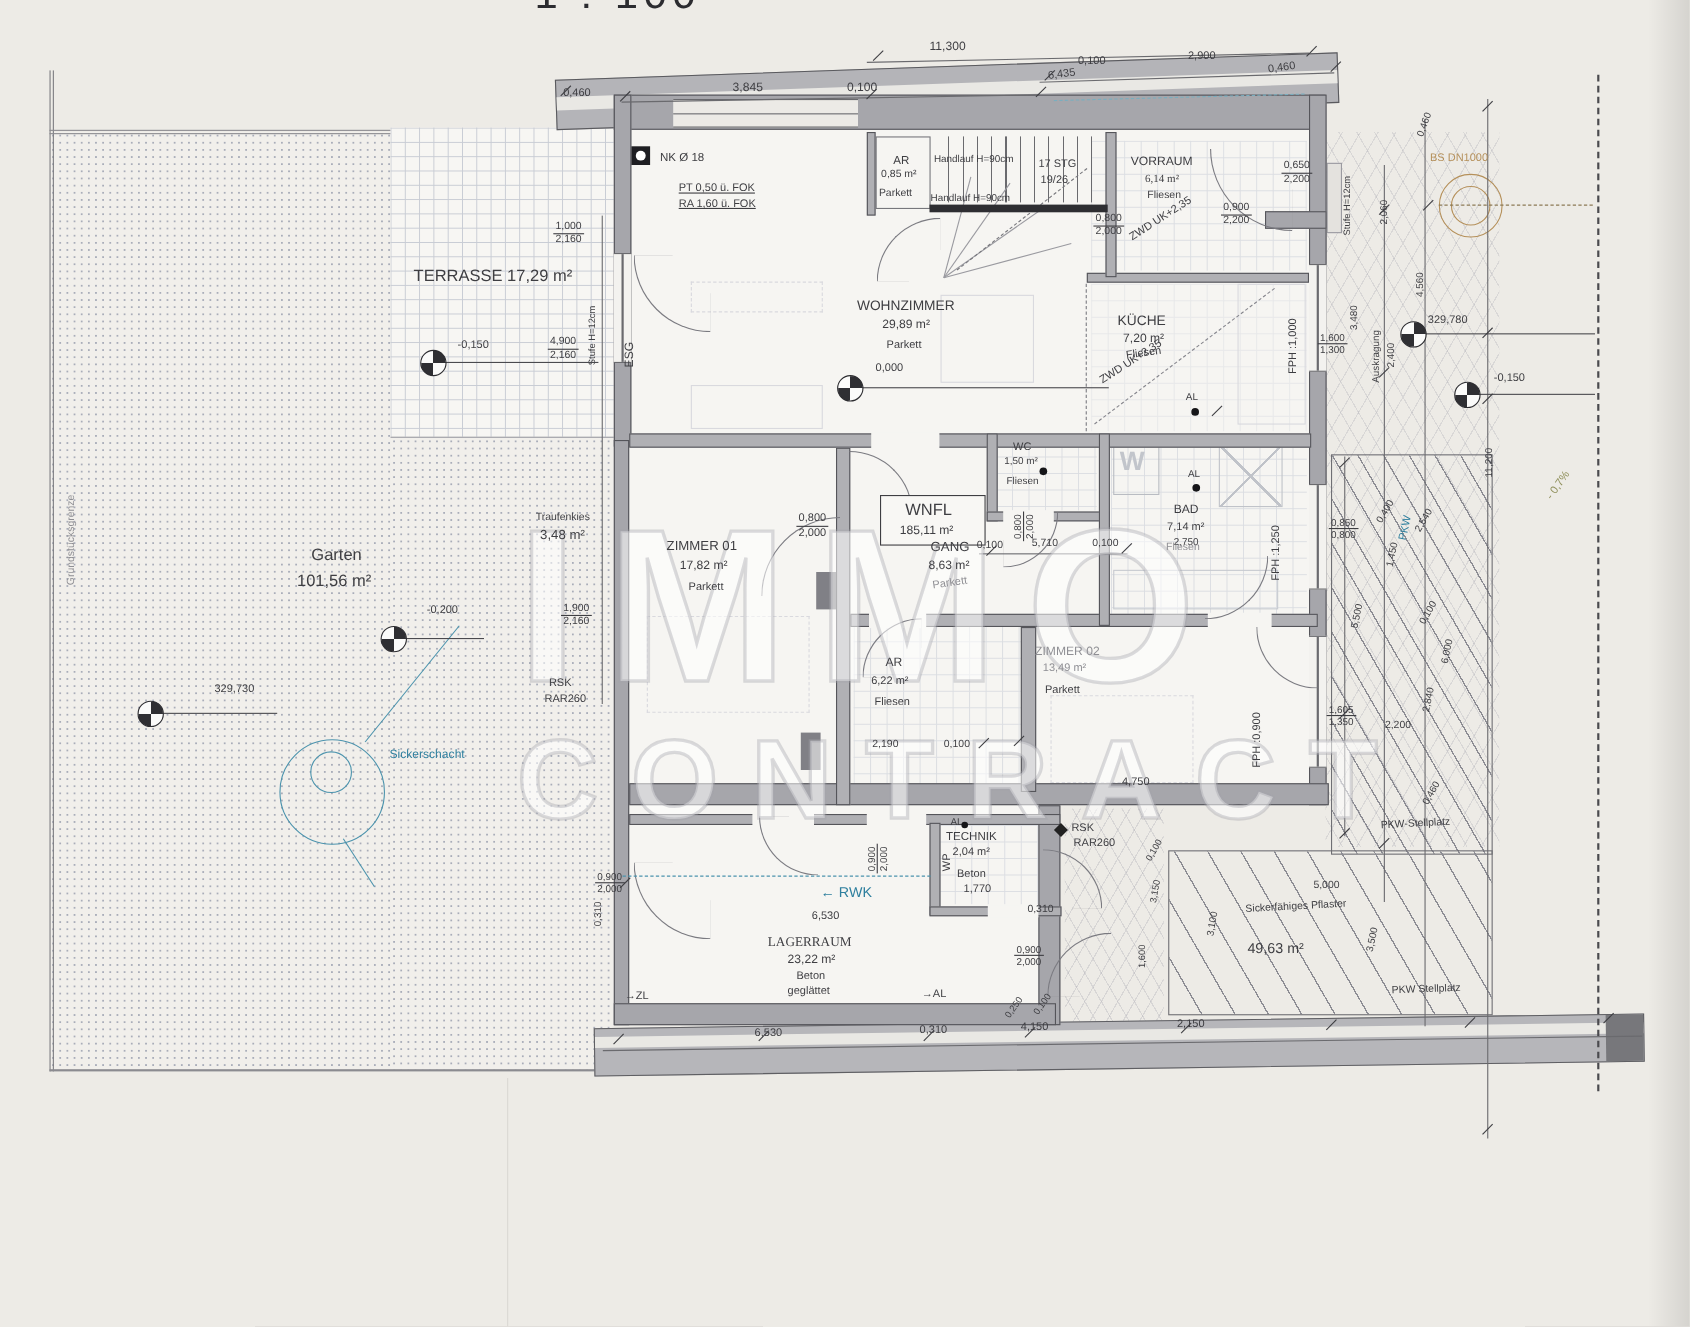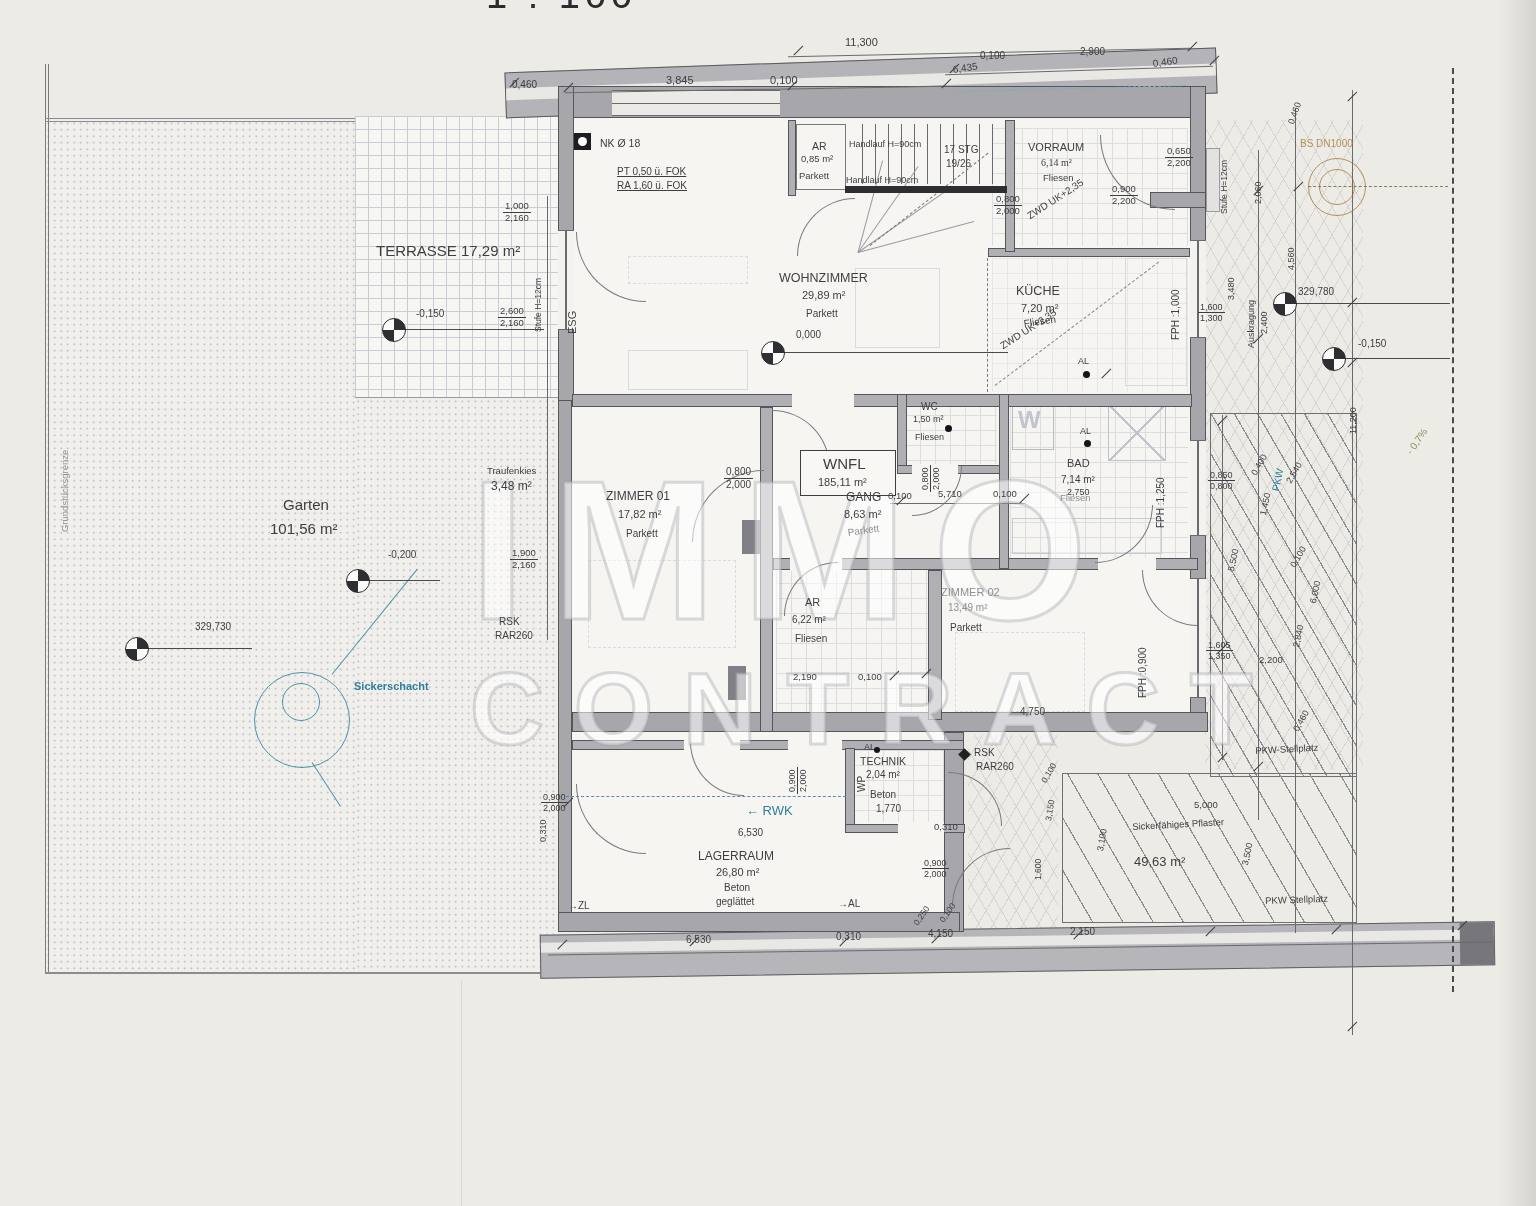--- a/index.html
+++ b/index.html
@@ -266,31 +266,31 @@
       <div class="ann" style="left: 998px; top: 342px; font-size: 10px; transform: rotate(-33deg);">ZWD UK+2,35</div>
       <div class="ann" style="left: 1078px; top: 356px; font-size: 9px;">AL</div>
       <div class="ann" style="left: 1170px; top: 340px; font-size: 10px; transform: rotate(-90deg);">FPH :1,000</div>
       <div class="ann" style="left: 566px; top: 334px; font-size: 11px; transform: rotate(-90deg);">ESG</div>
       <div class="ann" style="left: 376px; top: 242px; font-size: 15px;">TERRASSE 17,29 m²</div>
       <div class="ann" style="left: 503px; top: 201px; font-size: 9.5px;">
         <span class="ft">1,000</span>
         <span class="fb">2,160</span>
       </div>
       <div class="ann" style="left: 498px; top: 306px; font-size: 9.5px;">
-        <span class="ft">2,600</span>
+        <span class="ft">4,900</span>
         <span class="fb">2,160</span>
       </div>
       <div class="ann" style="left: 534px; top: 332px; font-size: 8.5px; transform: rotate(-90deg);">Stufe H=12cm</div>
       <div class="ann" style="left: 416px; top: 308px; font-size: 10px;">-0,150</div>
       <div class="ann gray2" style="left: 60px; top: 532px; font-size: 9.5px; transform: rotate(-90deg);">Grundstücksgrenze</div>
       <div class="ann" style="left: 283px; top: 496px; font-size: 15px;">Garten</div>
       <div class="ann" style="left: 270px; top: 520px; font-size: 15px;">101,56 m²</div>
       <div class="ann" style="left: 388px; top: 549px; font-size: 10px;">-0,200</div>
       <div class="ann" style="left: 160px; top: 621px; font-size: 10px; margin-left: 35px;">329,730</div>
-      <div class="ann teal" style="left: 354px; top: 680px; font-size: 11px; font-weight: bold;">Sickerschacht</div>
+      <div class="ann teal" style="left: 354px; top: 680px; font-size: 11px;">Sickerschacht</div>
       <div class="ann" style="left: 487px; top: 466px; font-size: 9.5px;">Traufenkies</div>
       <div class="ann" style="left: 491px; top: 480px; font-size: 12px;">3,48 m²</div>
       <div class="ann" style="left: 510px; top: 548px; font-size: 9.5px;">
         <span class="ft">1,900</span>
         <span class="fb">2,160</span>
       </div>
       <div class="ann" style="left: 499px; top: 616px; font-size: 10px;">RSK</div>
       <div class="ann" style="left: 495px; top: 630px; font-size: 10px;">RAR260</div>
       <div class="ann" style="left: 606px; top: 490px; font-size: 12px;">ZIMMER 01</div>
       <div class="ann" style="left: 618px; top: 508px; font-size: 11px;">17,82 m²</div>
@@ -337,22 +337,22 @@
       <div class="ann" style="left: 864px; top: 742px; font-size: 9px;">AL</div>
       <div class="ann" style="left: 860px; top: 755px; font-size: 10.5px;">TECHNIK</div>
       <div class="ann" style="left: 866px; top: 769px; font-size: 10px;">2,04 m²</div>
       <div class="ann" style="left: 870px; top: 789px; font-size: 10px;">Beton</div>
       <div class="ann" style="left: 876px; top: 803px; font-size: 10px;">1,770</div>
       <div class="ann" style="left: 856px; top: 792px; font-size: 10px; transform: rotate(-90deg);">WP</div>
       <div class="ann" style="left: 974px; top: 747px; font-size: 10px;">RSK</div>
       <div class="ann" style="left: 976px; top: 761px; font-size: 10px;">RAR260</div>
       <div class="ann teal" style="left: 746px; top: 804px; font-size: 13px;">← RWK</div>
       <div class="ann" style="left: 738px; top: 827px; font-size: 10px;">6,530</div>
-      <div class="ann" style="left: 698px; top: 850px; font-size: 12px;">LAGERRAUM</div>
-      <div class="ann" style="left: 716px; top: 866px; font-size: 11px;">26,80 m²</div>
+      <div class="ann" style="left: 698px; top: 850px; font-size: 12px; font-family: Liberation Serif, serif;">LAGERRAUM</div>
+      <div class="ann" style="left: 716px; top: 866px; font-size: 11px;">23,22 m²</div>
       <div class="ann" style="left: 724px; top: 882px; font-size: 10px;">Beton</div>
       <div class="ann" style="left: 716px; top: 896px; font-size: 10px;">geglättet</div>
       <div class="ann" style="left: 568px; top: 900px; font-size: 10px;">→ZL</div>
       <div class="ann" style="left: 838px; top: 898px; font-size: 10px;">→AL</div>
       <div class="ann" style="left: 541px; top: 792px; font-size: 9px;">
         <span class="ft">0,900</span>
         <span class="fb">2,000</span>
       </div>
       <div class="ann" style="left: 538px; top: 842px; font-size: 9px; transform: rotate(-90deg);">0,310</div>
       <div class="ann" style="left: 922px; top: 858px; font-size: 9px;">

